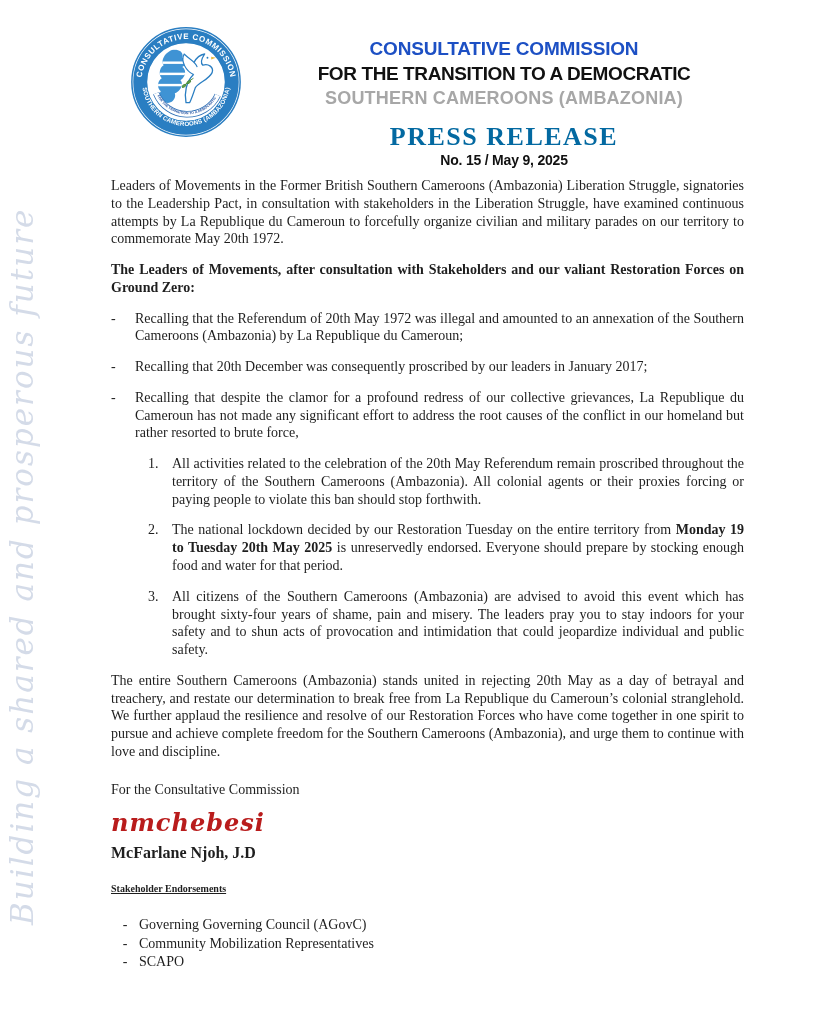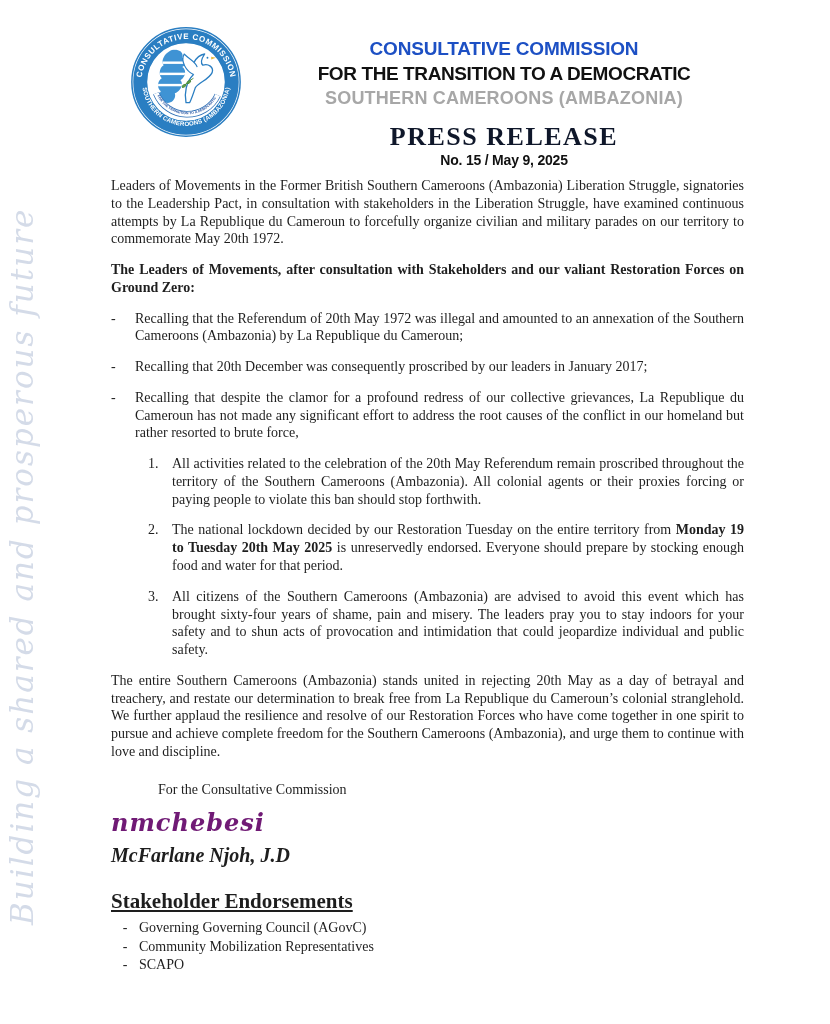--- a/index.html
+++ b/index.html
@@ -64,30 +64,30 @@
 
   .dash-list .dash-item { display:flex; margin-bottom:13px; }
   .dash-list .marker { width:24px; flex:0 0 24px; }
   .dash-list .d-text { flex:1; text-align:justify; }
 
   .num-list { margin-left:37px; }
   .num-list .num-item { display:flex; margin-bottom:13px; }
   .num-list .num { width:24px; flex:0 0 24px; }
   .num-list .n-text { flex:1; text-align:justify; }
 
-  .sign-off { margin-top:20px; margin-bottom:10px;margin-left:47px; }
+  .sign-off { margin-top:20px; margin-bottom:10px; }
   .signature-script {
     font-family:"DejaVu Serif", serif;
     font-style:italic; font-weight:bold;
     font-size:24px;
     letter-spacing:1px;
     margin-bottom:4px;
   }
-  .signatory { font-weight:bold; font-size:20px; margin-bottom:20px;font-style:italic; }
-  .endorse-heading { font-weight:bold; font-size:21px; text-decoration:underline; margin-bottom:4px; }
+  .signatory { font-weight:bold; font-size:16px; margin-bottom:20px; }
+  .endorse-heading { font-weight:bold; font-size:10px; text-decoration:underline; margin-bottom:20px; }
   .endorse-list .e-item { display:flex; margin-bottom:1px; }
   .endorse-list .marker { width:28px; flex:0 0 28px; text-align:center; }
 </style>
 </head>
 <body>
 
 <div class="watermark">Building a shared and prosperous future</div>
 
 <div class="logo-wrap">
   <svg viewBox="0 0 120 120" width="118" height="112" aria-hidden="true">
@@ -140,21 +140,21 @@
         <textPath href="#arcBanner" startOffset="50%" text-anchor="middle">FOR THE TRANSITION TO A DEMOCRATIC</textPath>
       </text>
     </g>
   </svg>
 </div>
 
 <div class="header-block">
   <div class="hdr-line1" style="color:#1d50c4">CONSULTATIVE COMMISSION</div>
   <div class="hdr-line2">FOR THE TRANSITION TO A DEMOCRATIC</div>
   <div class="hdr-line3" style="color:#a7a7a7">SOUTHERN CAMEROONS (AMBAZONIA)</div>
-  <div class="press-title" style="color:#0f172a">PRESS RELEASE</div>
+  <div class="press-title" style="color:#0369a1">PRESS RELEASE</div>
   <div class="ref-line">No. 15 / May 9, 2025</div>
 </div>
 
 <div class="doc-body">
 
   <p class="para">Leaders of Movements in the Former British Southern Cameroons (Ambazonia) Liberation Struggle, signatories to the Leadership Pact, in consultation with stakeholders in the Liberation Struggle, have examined continuous attempts by La Republique du Cameroun to forcefully organize civilian and military parades on our territory to commemorate May 20th 1972.</p>
 
   <p class="para bold">The Leaders of Movements, after consultation with Stakeholders and our valiant Restoration Forces on Ground Zero:</p>
 
   <div class="dash-list">
@@ -185,21 +185,21 @@
     <div class="num-item">
       <span class="num">3.</span>
       <span class="n-text"><span>All citizens of the Southern Cameroons (Ambazonia) are advised to avoid this event which has brought sixty-four years of shame, pain and misery. The leaders pray you to stay indoors for your safety and to shun acts of provocation and intimidation that could jeopardize individual and public safety.</span><span class="bold"></span><span></span></span>
     </div>
   </div>
 
   <p class="para">The entire Southern Cameroons (Ambazonia) stands united in rejecting 20th May as a day of betrayal and treachery, and restate our determination to break free from La Republique du Cameroun’s colonial stranglehold. We further applaud the resilience and resolve of our Restoration Forces who have come together in one spirit to pursue and achieve complete freedom for the Southern Cameroons (Ambazonia), and urge them to continue with love and discipline.</p>
 
   <p class="sign-off">For the Consultative Commission</p>
 
-  <div class="signature-script" style="color:#701a75">nmchebesi</div>
+  <div class="signature-script" style="color:#b91c1c">nmchebesi</div>
   <div class="signatory">McFarlane Njoh, J.D</div>
 
   <div class="endorse-heading">Stakeholder Endorsements</div>
   <div class="endorse-list">
     <div class="e-item">
       <span class="marker">-</span>
       <span>Governing Governing Council (AGovC)</span>
     </div>
     <div class="e-item">
       <span class="marker">-</span>

